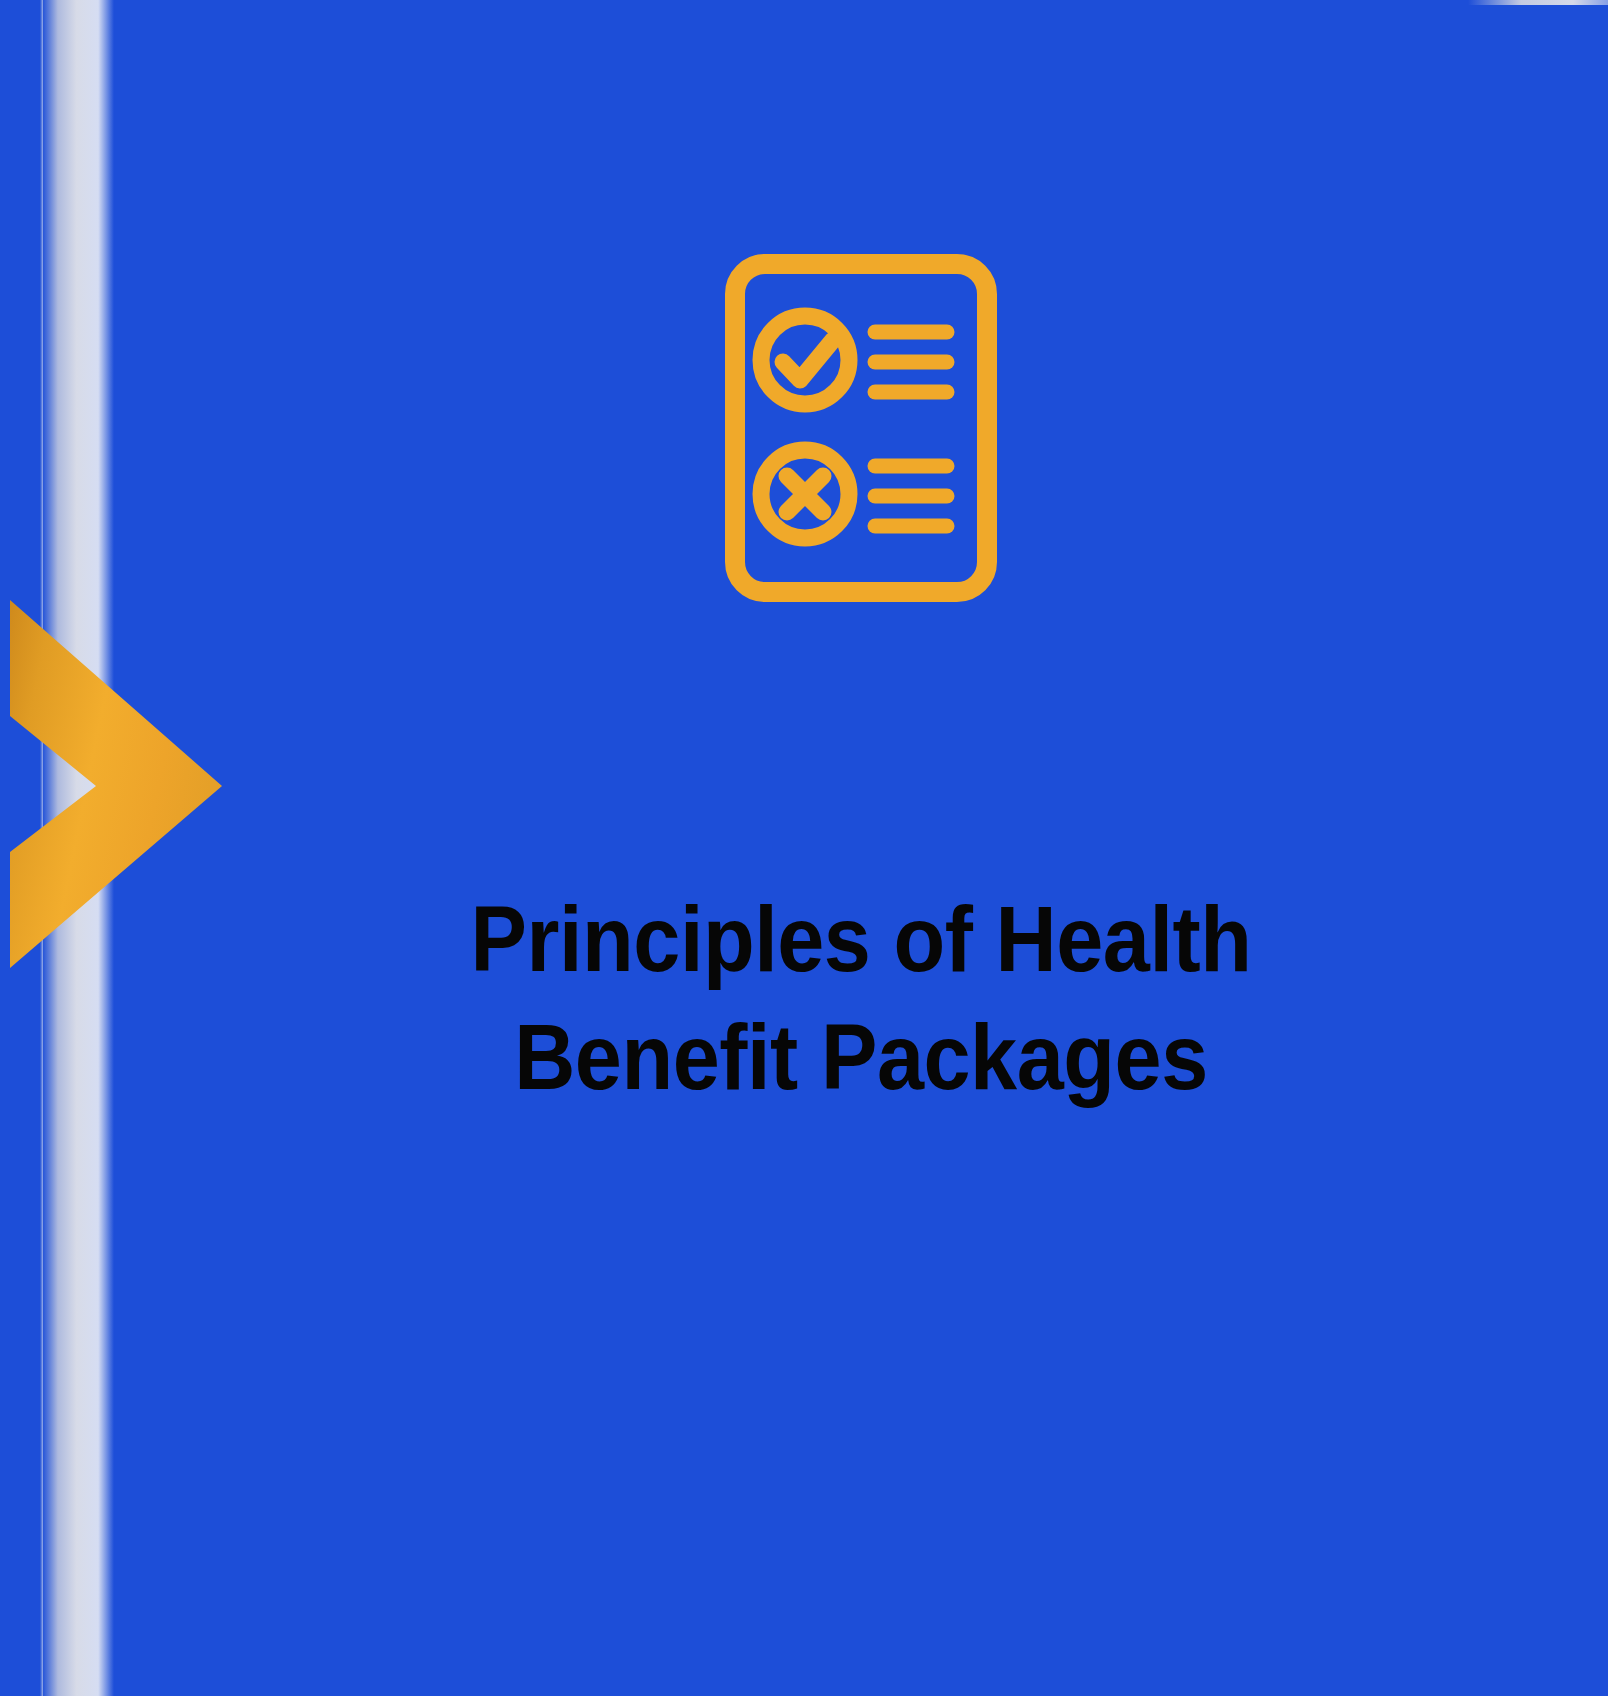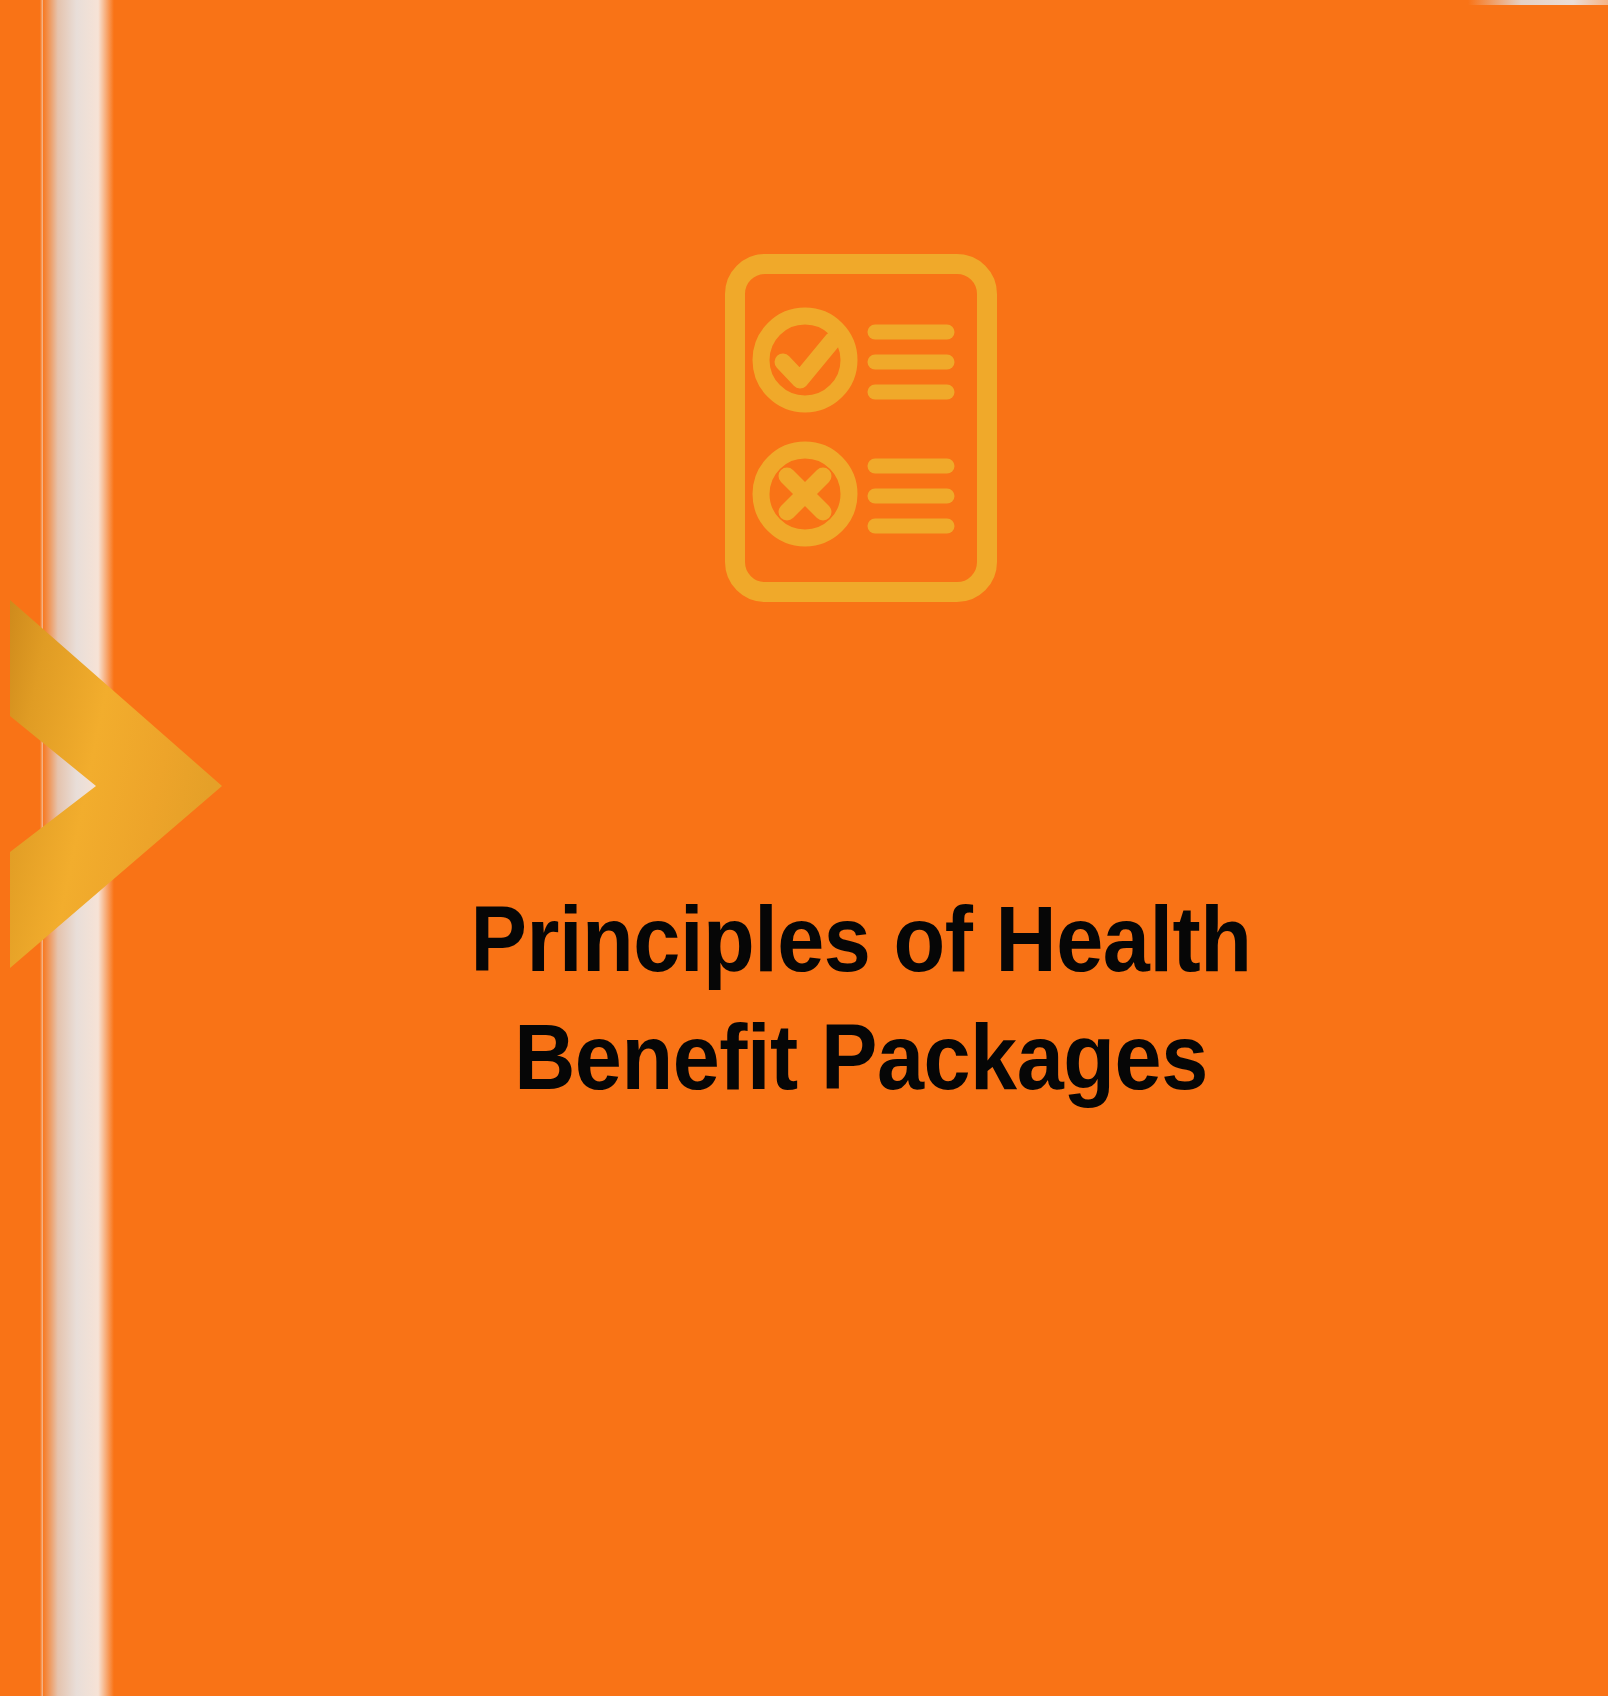--- a/index.html
+++ b/index.html
@@ -13,21 +13,21 @@
     background: #f7f7f7;
     font-family: "Liberation Sans", sans-serif;
     overflow: hidden;
   }
 
   
   .slide {
     position: relative;
     width: 1608px;
     height: 1696px;
-    background: #f97316;
+    background: #1d4ed8;
     overflow: hidden;
   }
 
   
   .fold-shadow {
     position: absolute;
     left: 42px;
     top: 0;
     width: 72px;
     height: 1696px;

